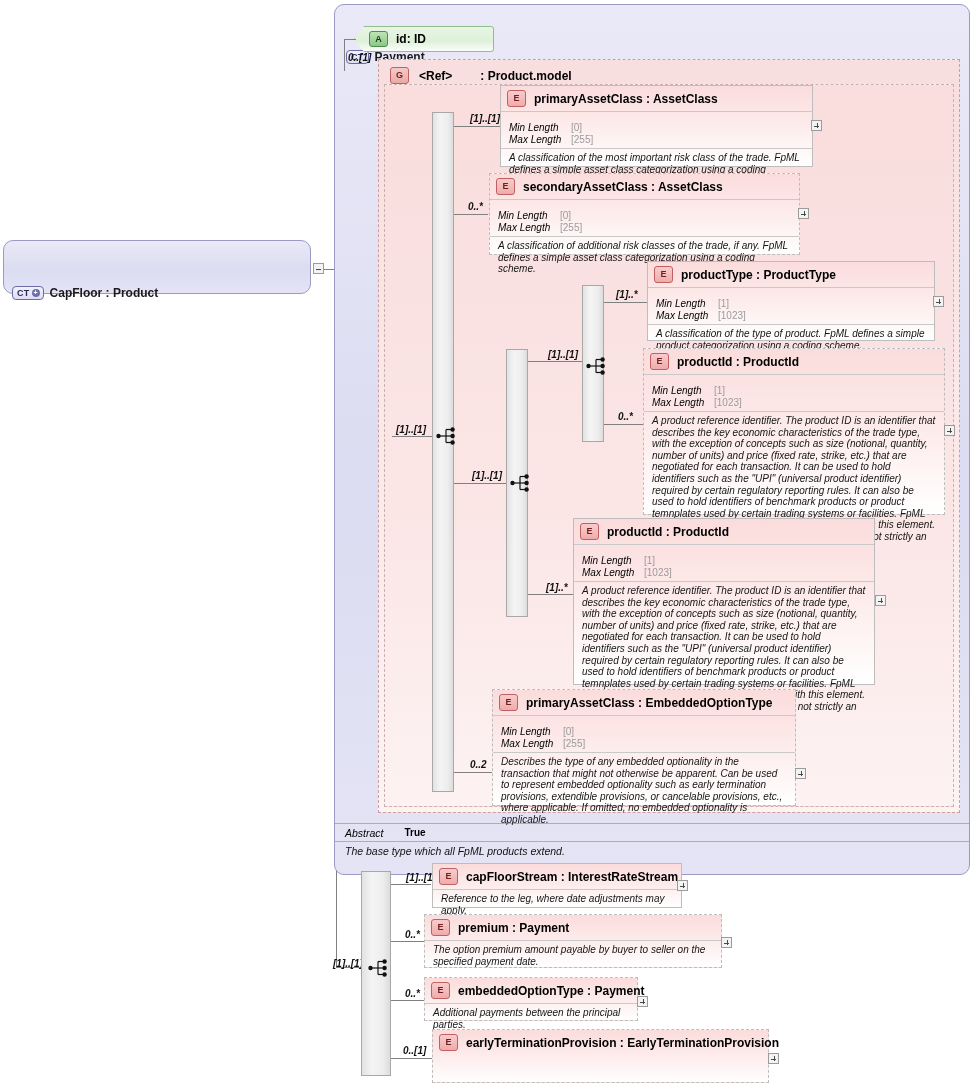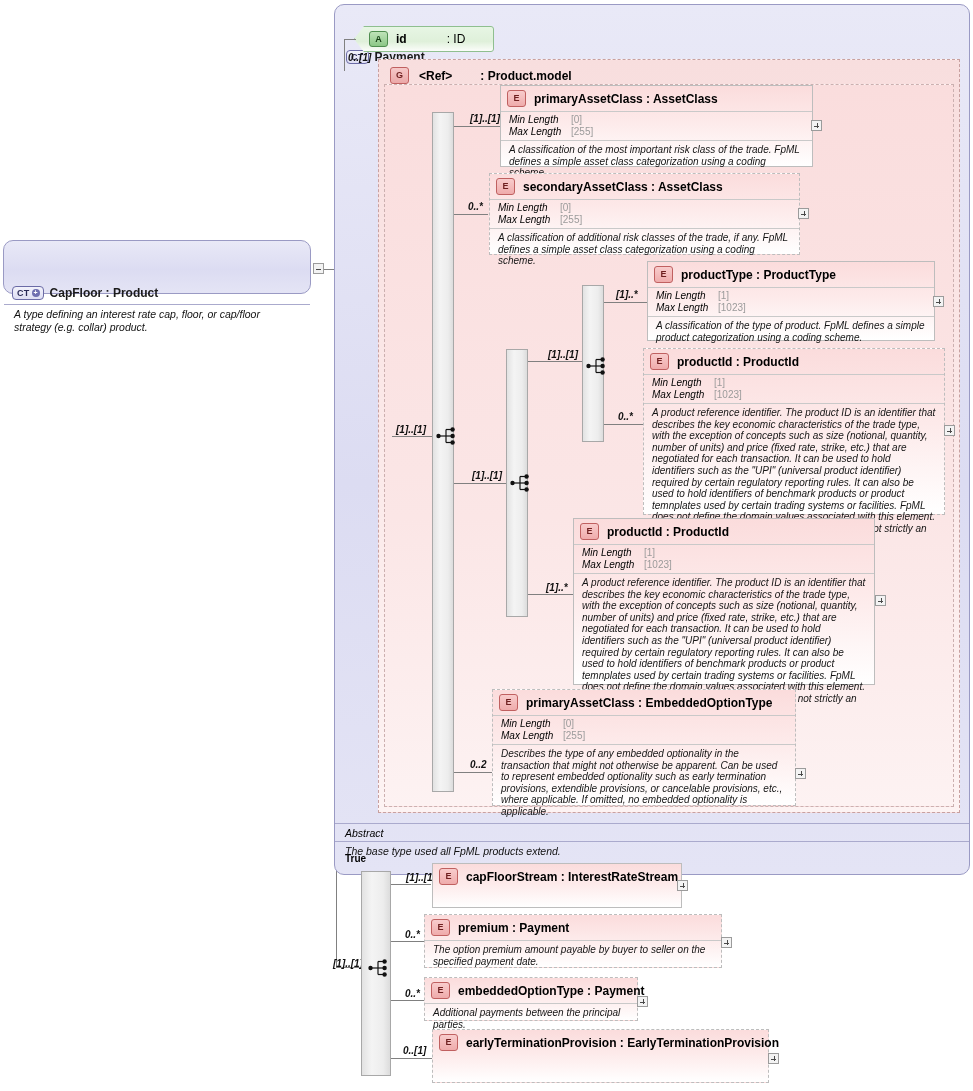--- a/index.html
+++ b/index.html
@@ -72,25 +72,24 @@
   .ct-doc {
     font-style: italic;
     font-size: 10.5px;
     line-height: 12.5px;
     padding: 3px 10px 6px 10px;
     border-top: 1px solid #aaaacd;
     color: #111;
   }
   .ct-props {
     display:flex;
-    gap: 14px;
+    gap: 21px;
     font-size: 10.5px;
     padding: 2px 10px 2px 10px;
     border-top: 1px solid #aaaacd;
-    flex-direction: column;
   }
   .ct-props .k { font-style: italic; }
   .ct-props .v { font-weight: bold; font-size:10px; }
 
   
   .attr-box {
     position:absolute;
     height: 26px;
     border: 1px solid #8fbf8f;
     background: linear-gradient(180deg,#e7f6e4 0%, #dff0da 60%, #fbfdfa 100%);
@@ -109,21 +108,21 @@
     border-radius: 3px;
     background: linear-gradient(180deg,#bfe3b8 0%, #8cc787 100%);
     font-size: 9px;
     font-weight: bold;
     line-height: 14px;
     text-align:center;
     color: #143d14;
     margin-right: 8px;
   }
   .attr-name { font-weight: bold; font-size: 12px; }
-  .attr-type { font-weight: normal; font-size: 12px; margin-left: 40px; }
+  .attr-type { font-weight: bold; font-size: 12px; }
 
   
   .grp-box {
     position:absolute;
     border: 1px dashed #c8a0a0;
     background: linear-gradient(180deg,#f8dede 0%, #fbe7e7 40%, #fdf3f3 100%);
     box-sizing:border-box;
   }
   .grp-header {
     display:flex;
@@ -166,21 +165,21 @@
     width:17px;height:15px;
     border:1px solid #c06060;
     border-radius:3px;
     background: linear-gradient(180deg,#f8cccc 0%, #efabab 100%);
     font-size:9px;font-weight:bold;line-height:15px;text-align:center;
     color:#6e1f1f;
     flex: 0 0 auto;
   }
   .el-facets {
     border-top: 1px solid #c9c9c9;
-    padding: 2px 8px 2px 8px;
+    padding: 10px 8px 2px 8px;
     font-size: 10px;
     line-height: 12px;
   }
   .el-facets .row { display:flex; }
   .el-facets .k { font-style: italic; width: 62px; font-size:10px; }
   .el-facets .v { color: #9b9b9b; font-size:10px; }
   .el-doc {
     border-top: 1px solid #c9c9c9;
     padding: 3px 8px 4px 8px;
     font-style: italic;
@@ -239,21 +238,20 @@
 </head>
 <body>
 
 <div class="canvas">
 
   <div class="ct-box" style="left:3px; top:240px; width:308px; height:54px;">
     <div class="ct-header">
       <span class="ct-badge">CT<span class="plusdot">+</span></span>
       <span>CapFloor : Product</span>
     </div>
-    <div class="ct-doc">A type defining an interest rate cap, floor, or cap/floor strategy (e.g. collar) product.</div>
   </div>
 
   <div class="expander" style="left:313px; top:263px;"></div>
   <div class="line-h" style="left:324px; top:269px; width:12px;"></div>
   <div class="line-v" style="left:336px; top:269px; height:167px;"></div>
   <div class="line-h" style="left:336px; top:436px; width:56px;"></div>
   <div class="line-v" style="left:336px; top:436px; height:531px;"></div>
   <div class="line-h" style="left:336px; top:967px; width:22px;"></div>
 
   <div class="ct-box" style="left:334px; top:4px; width:636px; height:871px;"></div>
@@ -262,21 +260,21 @@
     <span>Payment</span>
   </div>
 
   <div class="abs" style="left:335px; top:823px; width:634px; border-top:1px solid #aaaacd;">
     <div class="ct-props" style="border-top:none; padding-top:3px;">
       <span class="k">Abstract</span>
       <span class="v">True</span>
     </div>
   </div>
   <div class="abs" style="left:335px; top:841px; width:634px; border-top:1px solid #aaaacd;">
-    <div class="ct-doc" style="border-top:none; padding-top:3px;">The base type used all FpML products extend.</div>
+    <div class="ct-doc" style="border-top:none; padding-top:3px;">The base type which all FpML products extend.</div>
   </div>
 
   <div class="attr-box" style="left:354px; top:26px; width:140px;">
     <span class="attr-badge">A</span>
     <span class="attr-name">id</span>
     <span class="attr-type">: ID</span>
   </div>
   <div class="card" style="left:348px; top:52px;">0..[1]</div>
 
   <div class="line-v" style="left:344px; top:39px; height:32px;"></div>
@@ -477,20 +475,21 @@
     <circle cx="16.6" cy="18.5" r="2.2" fill="#111"></circle>
   </svg>
 
   <div class="line-h" style="left:391px; top:884px; width:40px;"></div>
   <div class="card" style="left:406px; top:872px;">[1]..[1]</div>
   <div class="el-box" style="left:432px; top:863px; width:250px; height:45px;">
     <div class="el-head">
       <span class="el-badge">E</span>
       <span>capFloorStream : InterestRateStream</span>
     </div>
+    <div class="el-doc nofacet">Reference to the leg, where date adjustments may apply.</div>
   </div>
   <div class="expander plus" style="left:677px; top:880px;"></div>
 
   <div class="line-h" style="left:391px; top:941px; width:33px;"></div>
   <div class="card" style="left:405px; top:929px;">0..*</div>
   <div class="el-box dashed" style="left:424px; top:914px; width:298px; height:54px;">
     <div class="el-head">
       <span class="el-badge">E</span>
       <span>premium : Payment</span>
     </div>

